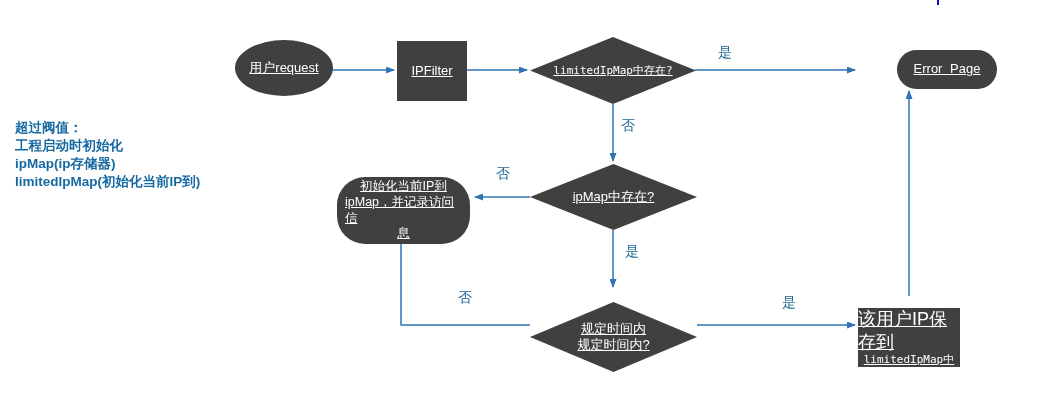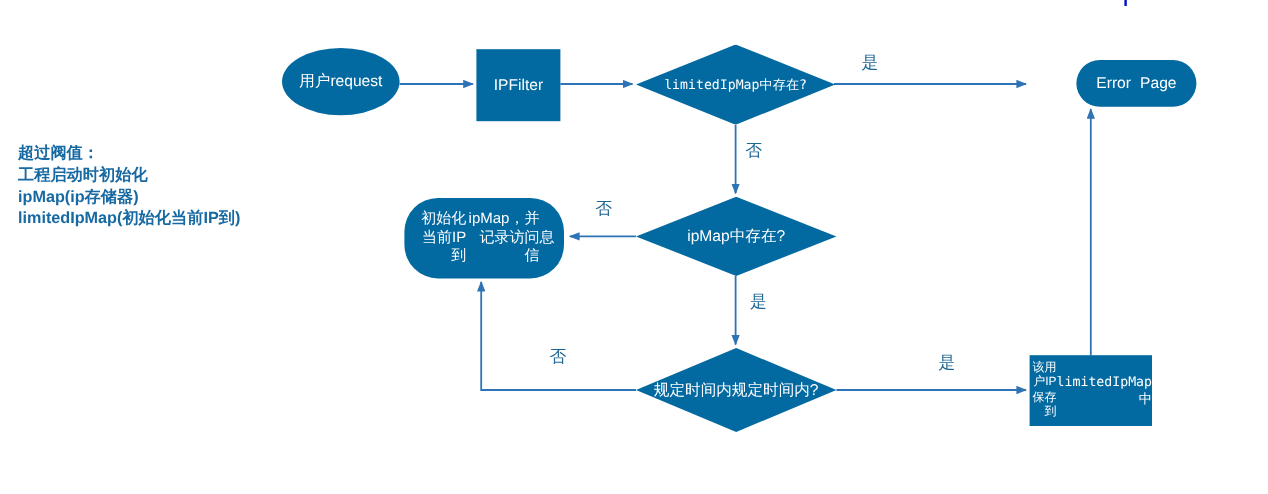--- a/index.html
+++ b/index.html
@@ -7,42 +7,43 @@
     position:relative;
     width:1057px;height:412px;
     background:#ffffff;
     font-family:"Liberation Sans","DejaVu Sans",sans-serif;
     overflow:hidden;
   }
   #wires{position:absolute;left:0;top:0;z-index:1;}
   .node{
     position:absolute;z-index:2;
     display:flex;align-items:center;justify-content:center;
-    text-align:right;color:#ffffff;
-    background:#0369a1;
+    text-align:left;color:#ffffff;
+    background:#404040;
     font-size:13px;line-height:1.25;
     box-sizing:border-box;
+    text-decoration:underline;
   }
   .ellipse{border-radius:50%;}
   .stadium{border-radius:20px;word-spacing:4px;}
   .biground{border-radius:28px;padding:4px 8px;font-size:12.5px;}
   .diamond{clip-path:polygon(50% 0,100% 50%,50% 100%,0 50%);}
   .mono{font-family:"DejaVu Sans Mono","Liberation Mono",monospace;font-size:11px;}
   .edge-label{
     position:absolute;z-index:3;
     color:#1e6693;font-size:14px;
     transform:translate(-50%,-50%);
     white-space:nowrap;
   }
   .note{
     position:absolute;left:15px;top:119px;z-index:2;
     color:#1769a2;font-weight:bold;font-size:13.5px;line-height:18px;
     white-space:nowrap;
   }
-  .stack{display:flex;flex-direction:row;align-items:center;justify-content:center;}
+  .stack{display:flex;flex-direction:column;align-items:center;justify-content:center;margin-top:12px;}
   #cursor-mark{
     position:absolute;left:937px;top:0;width:2px;height:5px;
     background:#0011cc;z-index:4;
   }
 </style>
 </head>
 <body>
 
 <div id="canvas">
 
@@ -99,21 +100,21 @@
     <div>ipMap，并记录访问信</div>
     <div>息</div>
   </div>
 
   <div class="node diamond stack" style="left:530px;top:290px;width:167px;height:70px;">
     <div>规定时间内</div>
     <div>规定时间内?</div>
   </div>
 
   <div class="node stack" style="left:858px;top:296px;width:102px;height:59px;">
-    <div style="font-size:10px;">该用户IP保存到</div>
+    <div style="font-size:18px;">该用户IP保存到</div>
     <div class="mono">limitedIpMap中</div>
   </div>
 
   <span class="edge-label" style="left:725px;top:53px;">是</span>
   <span class="edge-label" style="left:628px;top:126px;">否</span>
   <span class="edge-label" style="left:503px;top:174px;">否</span>
   <span class="edge-label" style="left:632px;top:252px;">是</span>
   <span class="edge-label" style="left:465px;top:298px;">否</span>
   <span class="edge-label" style="left:789px;top:303px;">是</span>
 

